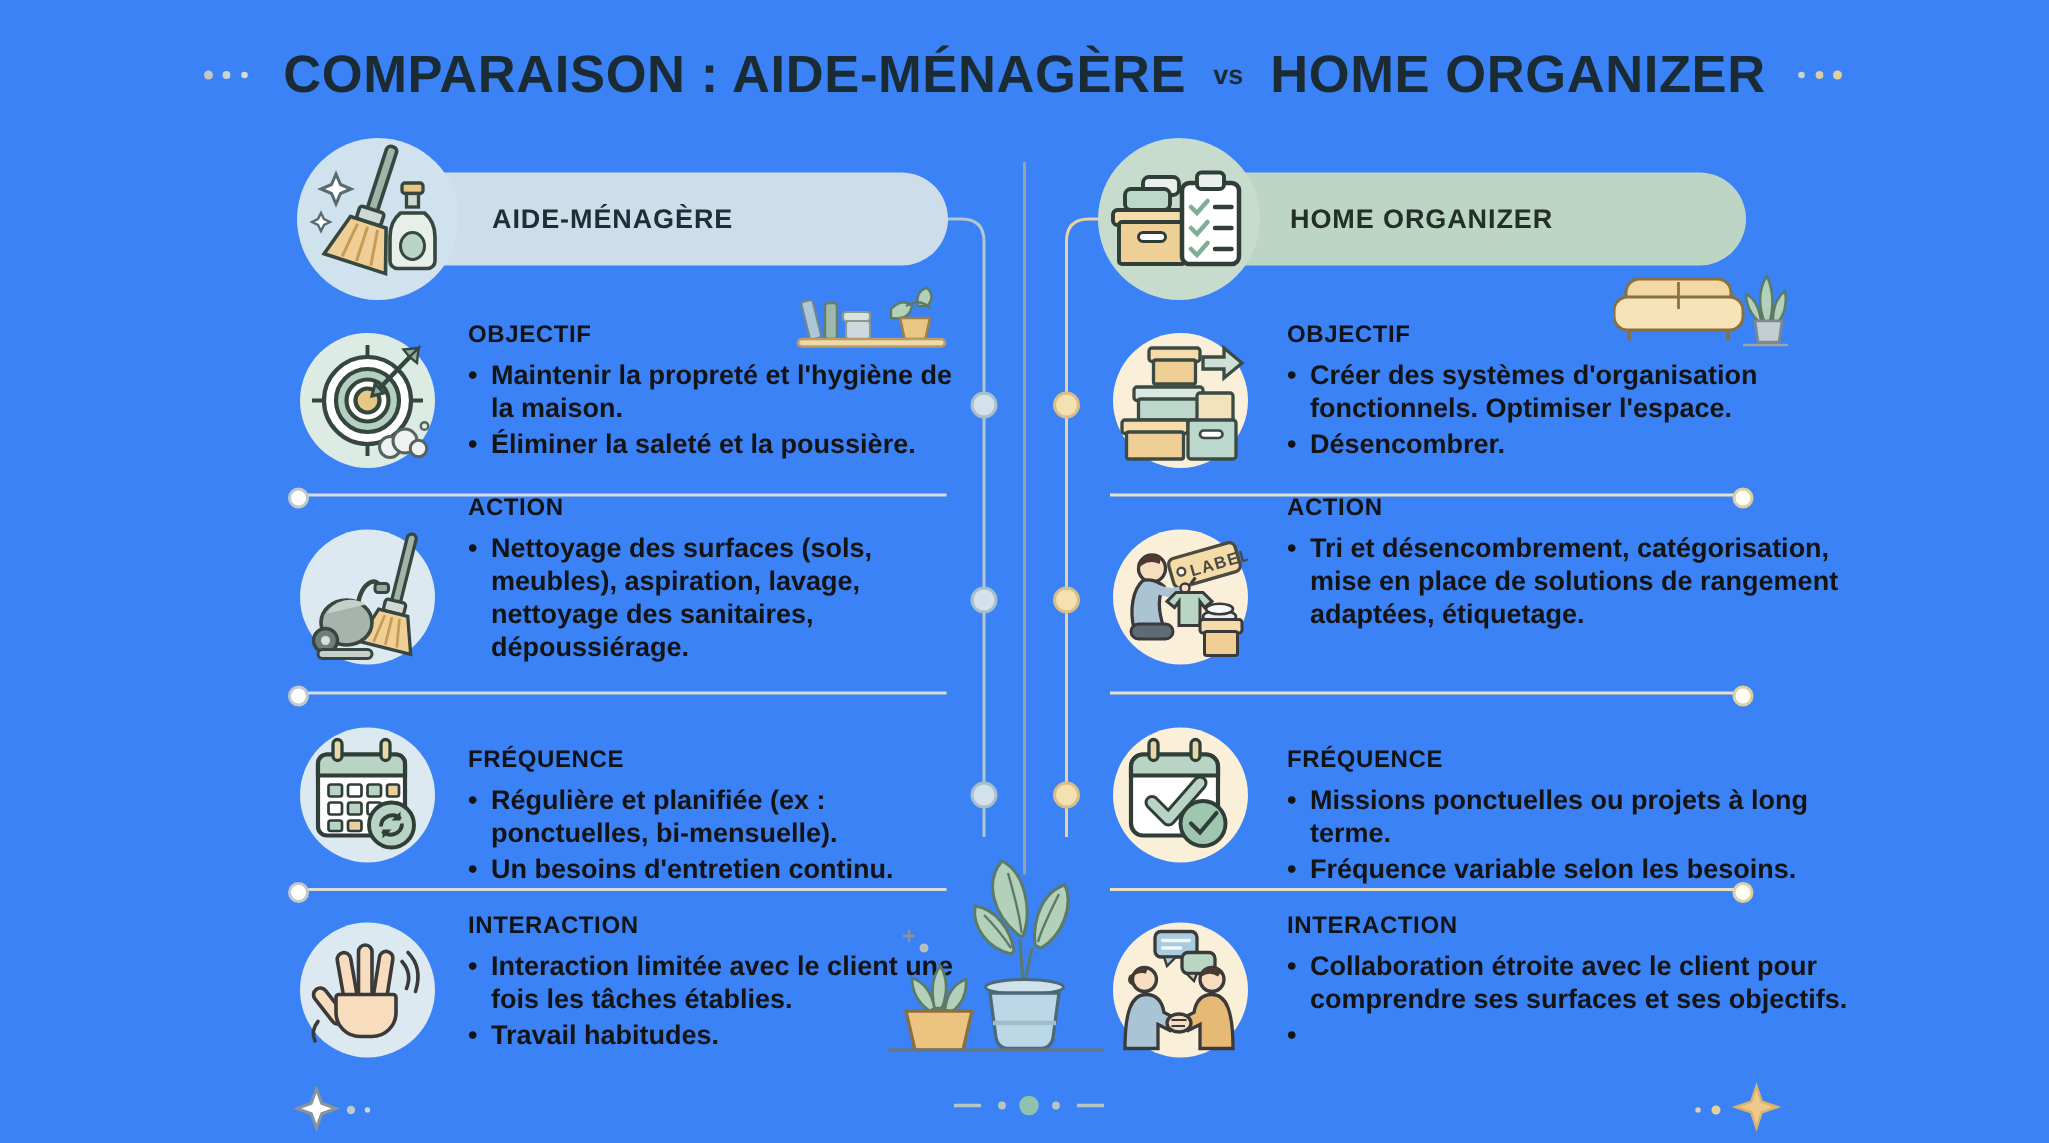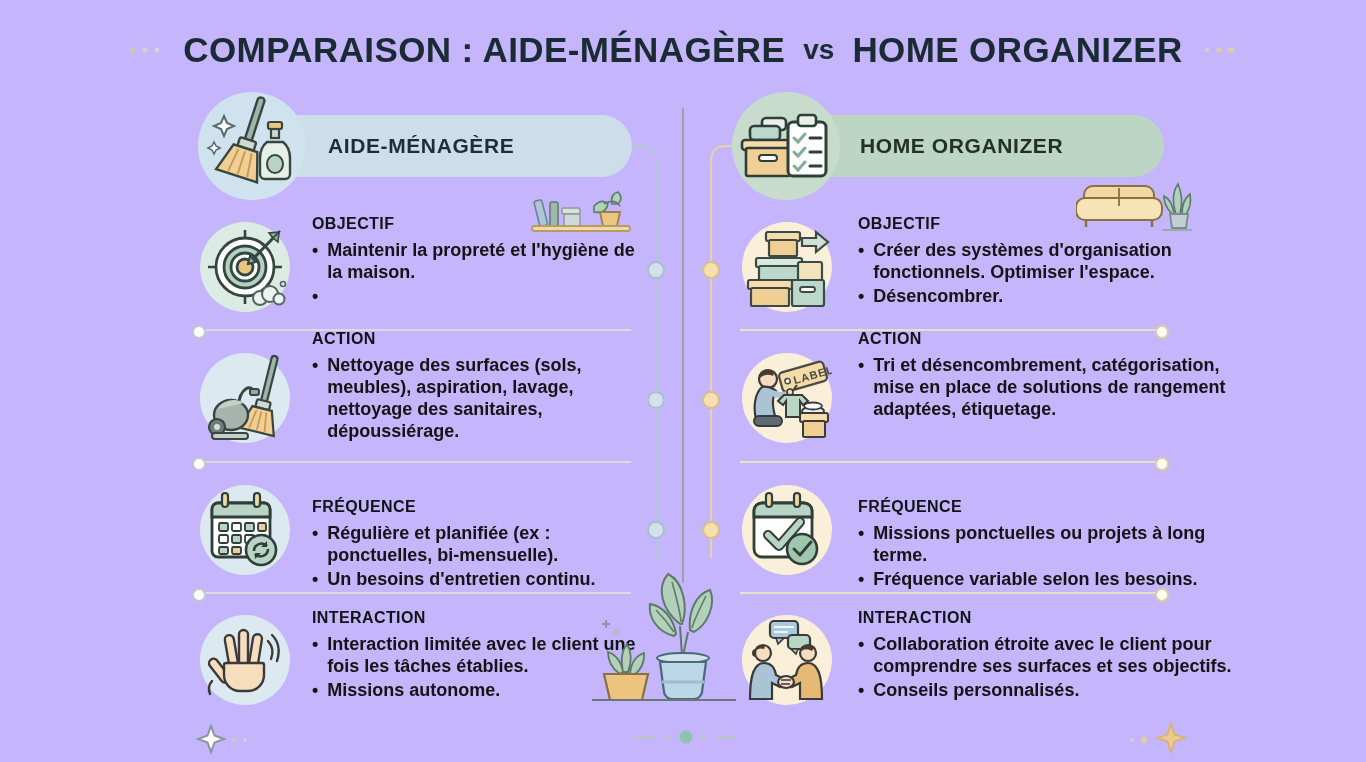--- a/index.html
+++ b/index.html
@@ -1,29 +1,29 @@
 <!DOCTYPE html>
 <html><head>
 <meta charset="utf-8">
 <style>
   html,body{margin:0;padding:0;background:#e8e8e8;}
   .canvas{
     position:relative;width:1366px;height:762px;margin:0 auto;
-    background:#c4b5fd;overflow:hidden;
+    background:#3b82f6;overflow:hidden;
     font-family:"Liberation Sans",sans-serif;color:#141414;
   }
   svg{display:block;}
   
   .title-row{position:absolute;top:26px;left:0;width:1366px;height:48px;
     display:flex;align-items:center;justify-content:center;gap:16px;}
   .title-part{font-size:35px;font-weight:800;color:#1b2b33;letter-spacing:.4px;white-space:nowrap;}
-  .title-vs{font-size:28px;font-weight:700;color:#1b2b33;padding:0 2px;}
+  .title-vs{font-size:18px;font-weight:700;color:#1b2b33;padding:0 2px;}
   
   .pill{position:absolute;height:62px;border-radius:31px;display:flex;align-items:center;}
-  .pill-label{font-size:21px;font-weight:800;letter-spacing:.6px;white-space:nowrap;}
+  .pill-label{font-size:18px;font-weight:800;letter-spacing:.6px;white-space:nowrap;}
   #pill-left{left:252px;top:115px;width:380px;background:#cdddea;}
   #pill-left .pill-label{color:#1e2d36;padding-left:76px;}
   #pill-right{left:788px;top:115px;width:376px;background:#bcd5c5;}
   #pill-right .pill-label{color:#233028;padding-left:72px;}
   .hdr-circle{position:absolute;width:108px;height:108px;border-radius:50%;top:92px;}
   #hdr-circle-left{left:198px;background:#cfe2ed;}
   #hdr-circle-right{left:732px;background:#c7dccd;}
   
   .icon-circle{position:absolute;width:90px;height:90px;border-radius:50%;}
   .sec-text{position:absolute;}
@@ -160,20 +160,21 @@
     </svg>
   </div>
   <div class="sec-text left txt-r0">
     <div class="sec-heading">OBJECTIF</div>
     <div class="bullet">
         <span class="bdot">•</span>
         <span>Maintenir la propreté et l'hygiène de la maison.</span>
       </div>
     <div class="bullet">
         <span class="bdot">•</span>
+        <span>Éliminer la saleté et la poussière.</span>
       </div>
   </div>
 
   <div class="icon-circle icon-colL icon-r1 tint-blue">
     <svg width="90" height="90" viewBox="0 0 90 90">
       <g transform="rotate(14 66 40)">
         <rect x="63" y="2" width="6" height="48" rx="3" fill="#9fb5a9" stroke="#37463f" stroke-width="2.2"></rect>
         <rect x="59" y="48" width="14" height="8" rx="2" fill="#cfd8d2" stroke="#37463f" stroke-width="2.2"></rect>
         <path d="M56 56 L76 56 L84 80 L48 80 Z" fill="#f0cf96" stroke="#37463f" stroke-width="2.2"></path>
         <path d="M61 59 L58 78 M66 59 L66 78 M71 59 L74 78" stroke="#c79b55" stroke-width="1.8" fill="none"></path>
@@ -244,21 +245,21 @@
     </svg>
   </div>
   <div class="sec-text left txt-r3">
     <div class="sec-heading">INTERACTION</div>
     <div class="bullet">
         <span class="bdot">•</span>
         <span>Interaction limitée avec le client une fois les tâches établies.</span>
       </div>
     <div class="bullet">
         <span class="bdot">•</span>
-        <span>Missions autonome.</span>
+        <span>Travail habitudes.</span>
       </div>
   </div>
 
   <div class="icon-circle icon-colR icon-r0 tint-cream">
     <svg width="90" height="90" viewBox="0 0 90 90">
       <polygon points="60,16 74,16 74,10 86,20 74,30 74,24 60,24" fill="#cfe0d6" stroke="#3b4a42" stroke-width="2.2"></polygon>
       <rect x="24" y="10" width="34" height="9" rx="2" fill="#f6dcab" stroke="#3b4a42" stroke-width="2.2"></rect>
       <rect x="27" y="18" width="28" height="16" rx="1.5" fill="#f0cf96" stroke="#3b4a42" stroke-width="2.2"></rect>
       <rect x="14" y="36" width="46" height="9" rx="2" fill="#d9e8e0" stroke="#3b4a42" stroke-width="2.2"></rect>
       <rect x="17" y="44" width="40" height="14" rx="1.5" fill="#bcd8cc" stroke="#3b4a42" stroke-width="2.2"></rect>
@@ -353,21 +354,20 @@
     </svg>
   </div>
   <div class="sec-text right txt-r3">
     <div class="sec-heading">INTERACTION</div>
     <div class="bullet">
         <span class="bdot">•</span>
         <span>Collaboration étroite avec le client pour comprendre ses surfaces et ses objectifs.</span>
       </div>
     <div class="bullet">
         <span class="bdot">•</span>
-        <span>Conseils personnalisés.</span>
       </div>
   </div>
 
   <svg class="decor" style="left:530px;top:186px;" width="102" height="58">
     <path d="M64 6 q8 -8 14 -2 q-2 10 -14 8 z M82 4 q-2 -10 6 -12 q6 6 0 12 z" fill="#b3d0ba" stroke="#5c7a68" stroke-width="1.6" transform="translate(0,14)"></path>
     <path d="M74 4 q10 -6 16 2" fill="none" stroke="#5c7a68" stroke-width="1.6" transform="translate(0,14)"></path>
     <path d="M70 26 h20 l-3 14 h-14 z" fill="#e9c783" stroke="#9c7f4a" stroke-width="1.8"></path>
     <g transform="rotate(-14 12 32)">
         <rect x="8" y="14" width="8" height="26" rx="2" fill="#adc6d8" stroke="#6c8496" stroke-width="1.6"></rect>
       </g>

